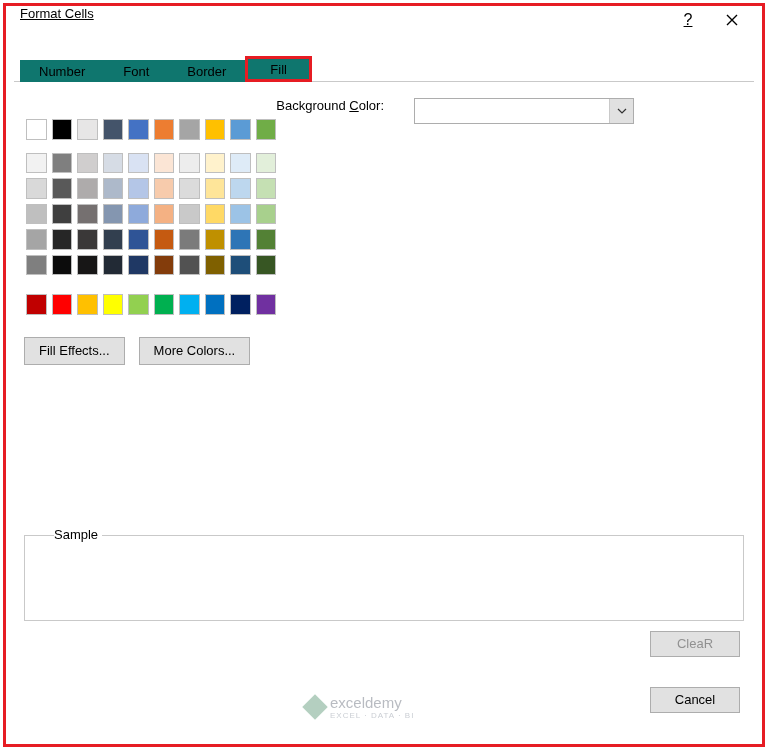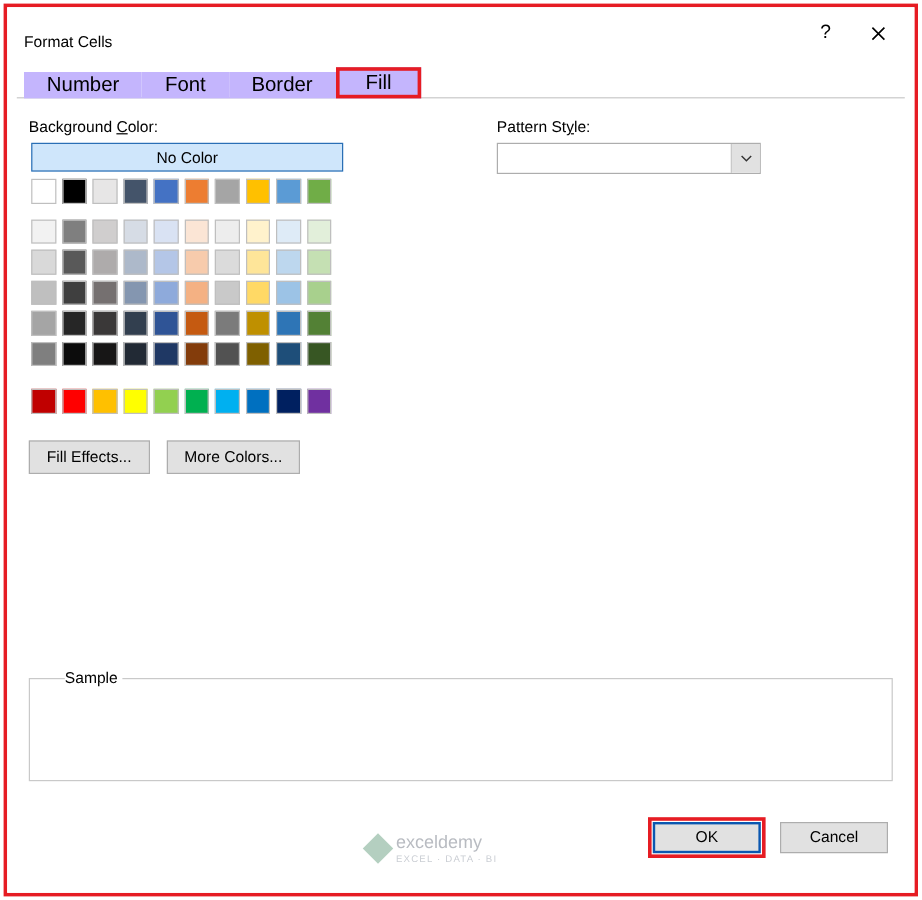--- a/index.html
+++ b/index.html
@@ -10,35 +10,35 @@
     background: #fff;
     width: 768px;
     height: 750px;
     position: relative;
     color: #000;
   }
   .outer-border { border: 3px solid #e61c23; width: 762px; height: 744px; margin: 3px; position: relative; }
   .dialog { position: absolute; inset: 0; background: #fff; }
 
   
-  .titlebar { display: flex; align-items: flex-end; height: 36px; padding: 0 8px; }
+  .titlebar { display: flex; align-items: flex-start; height: 36px; padding: 0 8px; text-decoration: underline; }
   .title { font-size: 13px; padding-left: 6px; }
   .titlebar-spacer { flex: 1; }
   .titlebar-btn { width: 44px; height: 28px; display: flex; align-items: center; justify-content: center; font-size: 14px; }
   .close-x svg { width: 12px; height: 12px; }
 
   
   .tabstrip { display: flex; align-items: flex-end; padding-left: 14px; height: 26px; margin-top: 14px; position: relative; }
   .tabstrip::after { content: ""; position: absolute; left: 8px; right: 8px; bottom: 0; height: 1px; background: #c9c9c9; }
-  .tab { height: 22px; padding: 0 18px; display: flex; align-items: center; border: 1px solid transparent; position: relative; z-index: 1; background: #c4b5fd; font-size: 17px; }
+  .tab { height: 22px; padding: 0 18px; display: flex; align-items: center; border: 1px solid transparent; position: relative; z-index: 1; background: #0f766e; font-size: 13px; }
   .tab.active { border: 1px solid #c9c9c9; border-bottom: 1px solid #fff; height: 26px; }
   .tab.fill-hl { border: 3px solid #e61c23; border-bottom: 3px solid #e61c23; padding: 0 22px; height: 26px; font-weight: 400; }
 
   
-  .body { padding: 16px 18px 0 18px; display: flex; }
+  .body { padding: 16px 18px 0 18px; display: flex; text-align: right; }
   .left { width: 360px; }
   .right { flex: 1; padding-left: 30px; }
 
   .label { font-size: 13px; margin-bottom: 6px; }
   .label .ul { text-decoration: underline; }
 
   .no-color-btn {
     width: 260px; height: 24px; border: 1px solid #2a6fb5; background: #cfe6fb;
     display: flex; align-items: center; justify-content: center; font-size: 13px;
     margin: 2px 0 6px 2px;
@@ -100,21 +100,20 @@
     <div class="tab">Font</div>
     <div class="tab">Border</div>
     <div class="tab active fill-hl">Fill</div>
   </div>
 
   <div class="body">
     <div class="left">
       <div class="label">
         <span>Background </span><span class="ul">C</span><span>olor:</span>
       </div>
-      <div class="no-color-btn">No Color</div>
 
       <div class="swatch-group" id="theme-row">
             <div class="swatch-row">
               <div class="swatch" style="background: rgb(255, 255, 255);"></div>
               <div class="swatch" style="background: rgb(0, 0, 0);"></div>
               <div class="swatch" style="background: rgb(231, 230, 230);"></div>
               <div class="swatch" style="background: rgb(68, 84, 106);"></div>
               <div class="swatch" style="background: rgb(68, 114, 196);"></div>
               <div class="swatch" style="background: rgb(237, 125, 49);"></div>
               <div class="swatch" style="background: rgb(165, 165, 165);"></div>
@@ -210,48 +209,49 @@
         </div>
         <div class="win-btn">
           <span class="ul">M</span>
               <span>ore Colors...</span>
         </div>
       </div>
     </div>
 
     <div class="right">
 
-      <div class="label">
-        <span>Pattern St</span><span class="ul">y</span><span>le:</span>
-      </div>
       <div class="combo">
         <div class="combo-text"></div>
         <div class="combo-arrow">
           <svg viewBox="0 0 10 6">
                 <path d="M1 1 L5 5 L9 1" stroke="#333" stroke-width="1.2" fill="none"></path>
               </svg>
         </div>
       </div>
     </div>
   </div>
 
   <div class="sample-group">
     <div class="sample-label">Sample</div>
     <div class="sample-box"></div>
   </div>
 
+  <div class="clear-row">
+    <div class="win-btn clear-btn">
+      <span>Clea</span>
+          <span class="ul">R</span>
+          <span></span>
+    </div>
+  </div>
 
   <div class="bottom-row">
     <div class="watermark">
       <div class="wm-icon"></div>
       <div>
         <span style="font-size:15px;">exceldemy</span>
         <span class="wm-sub">EXCEL · DATA · BI</span>
       </div>
     </div>
-    <div class="ok-wrap">
-      <div class="ok-btn">OK</div>
-    </div>
     <div class="win-btn cancel-btn">Cancel</div>
   </div>
 
 </div>
 </div>
 
 </body></html>

